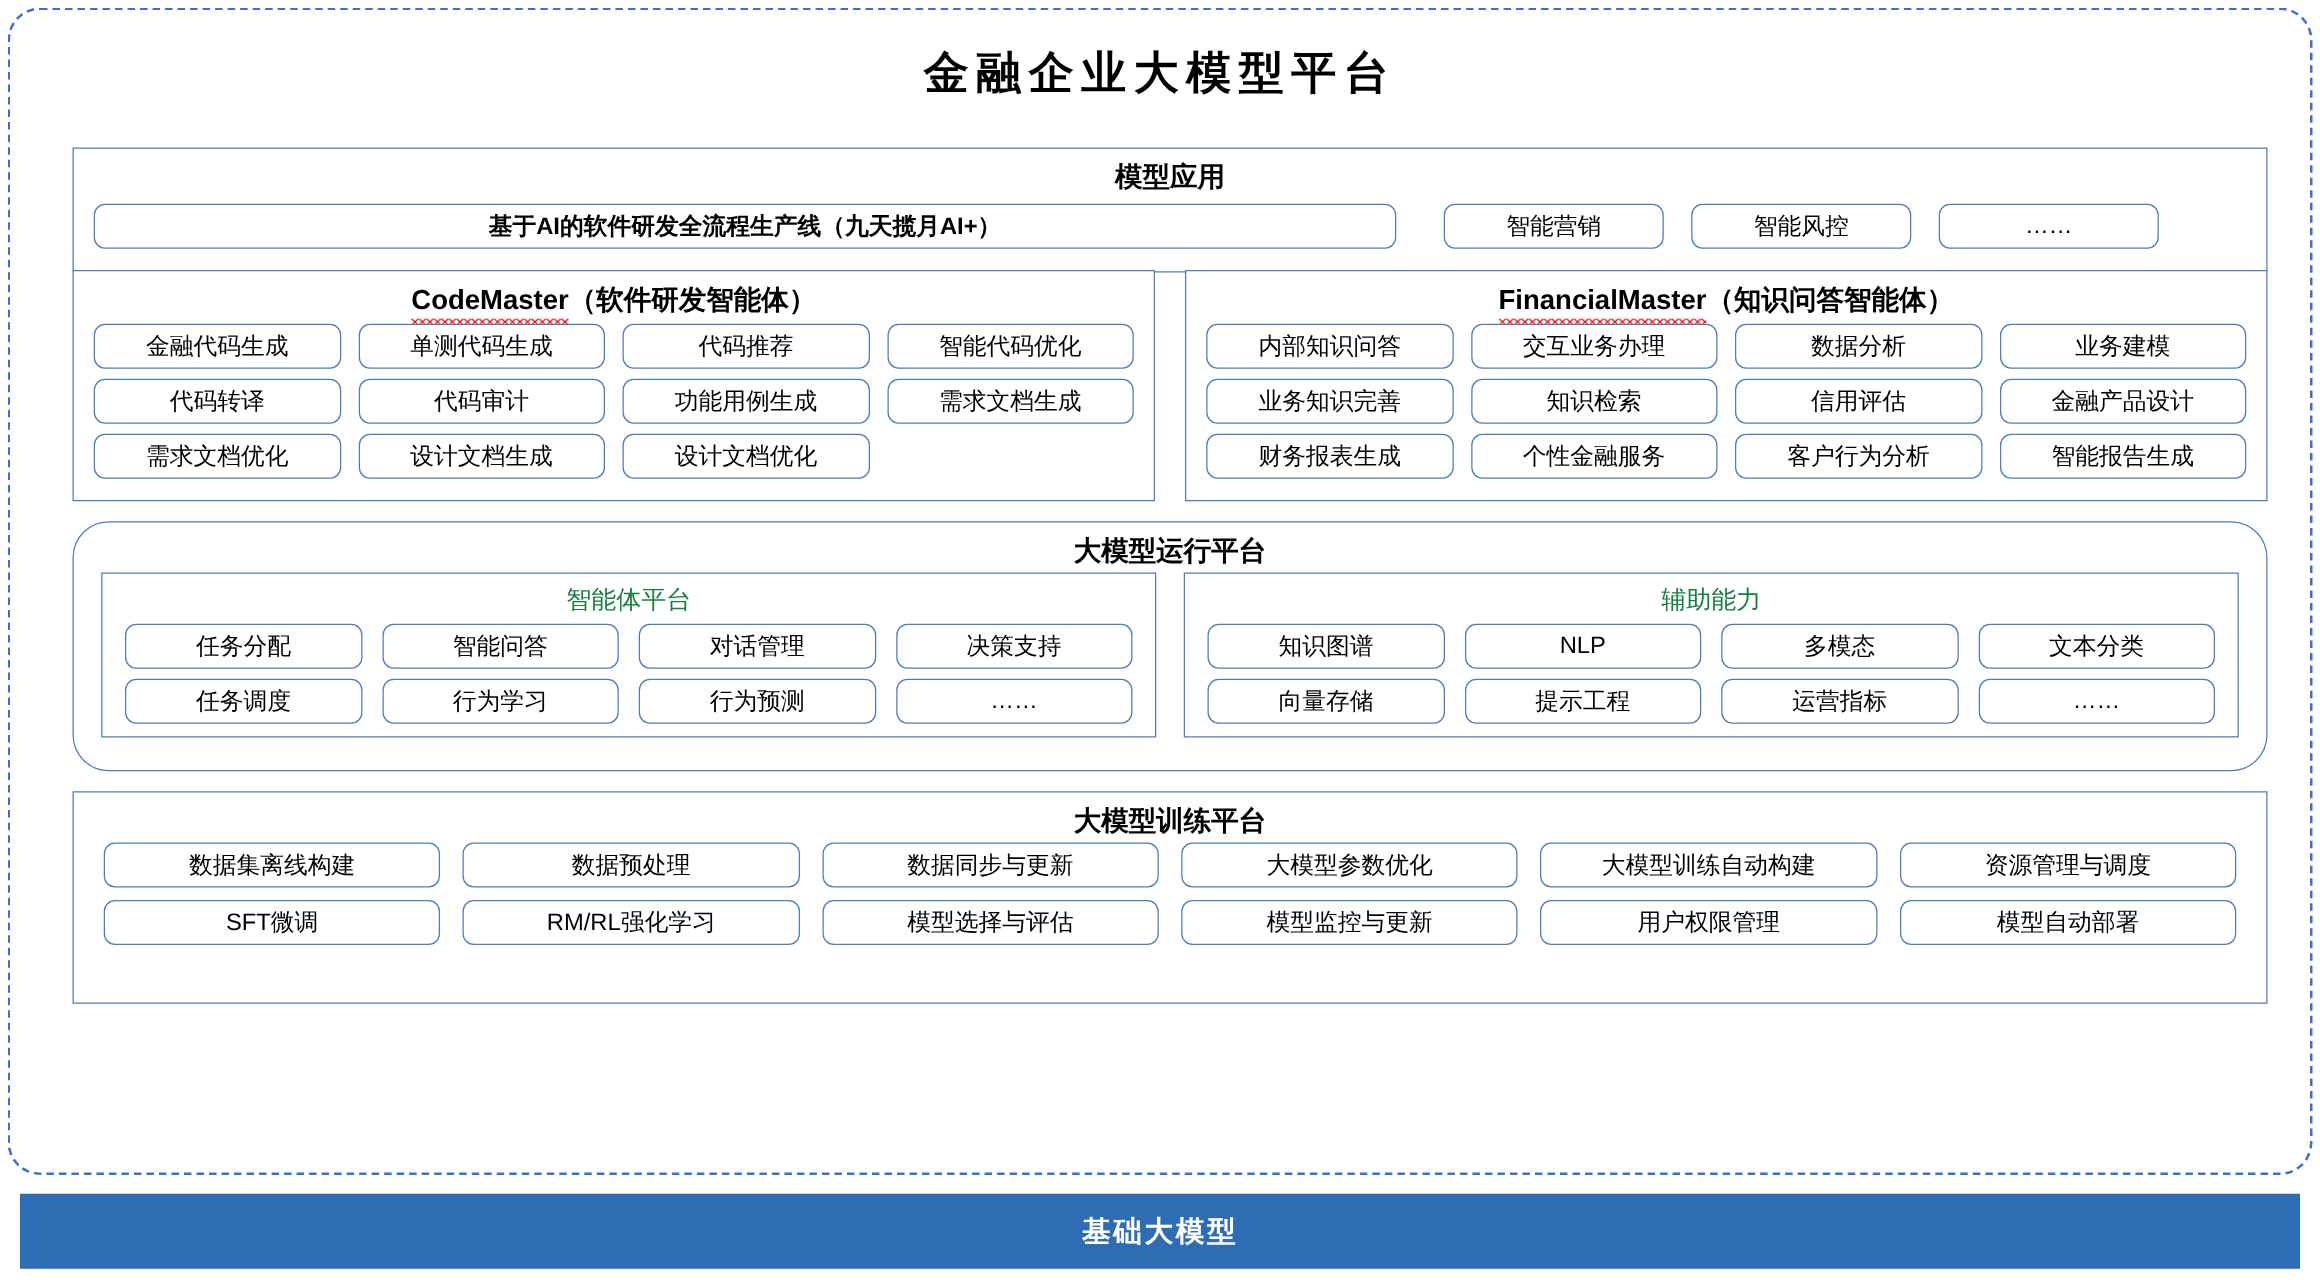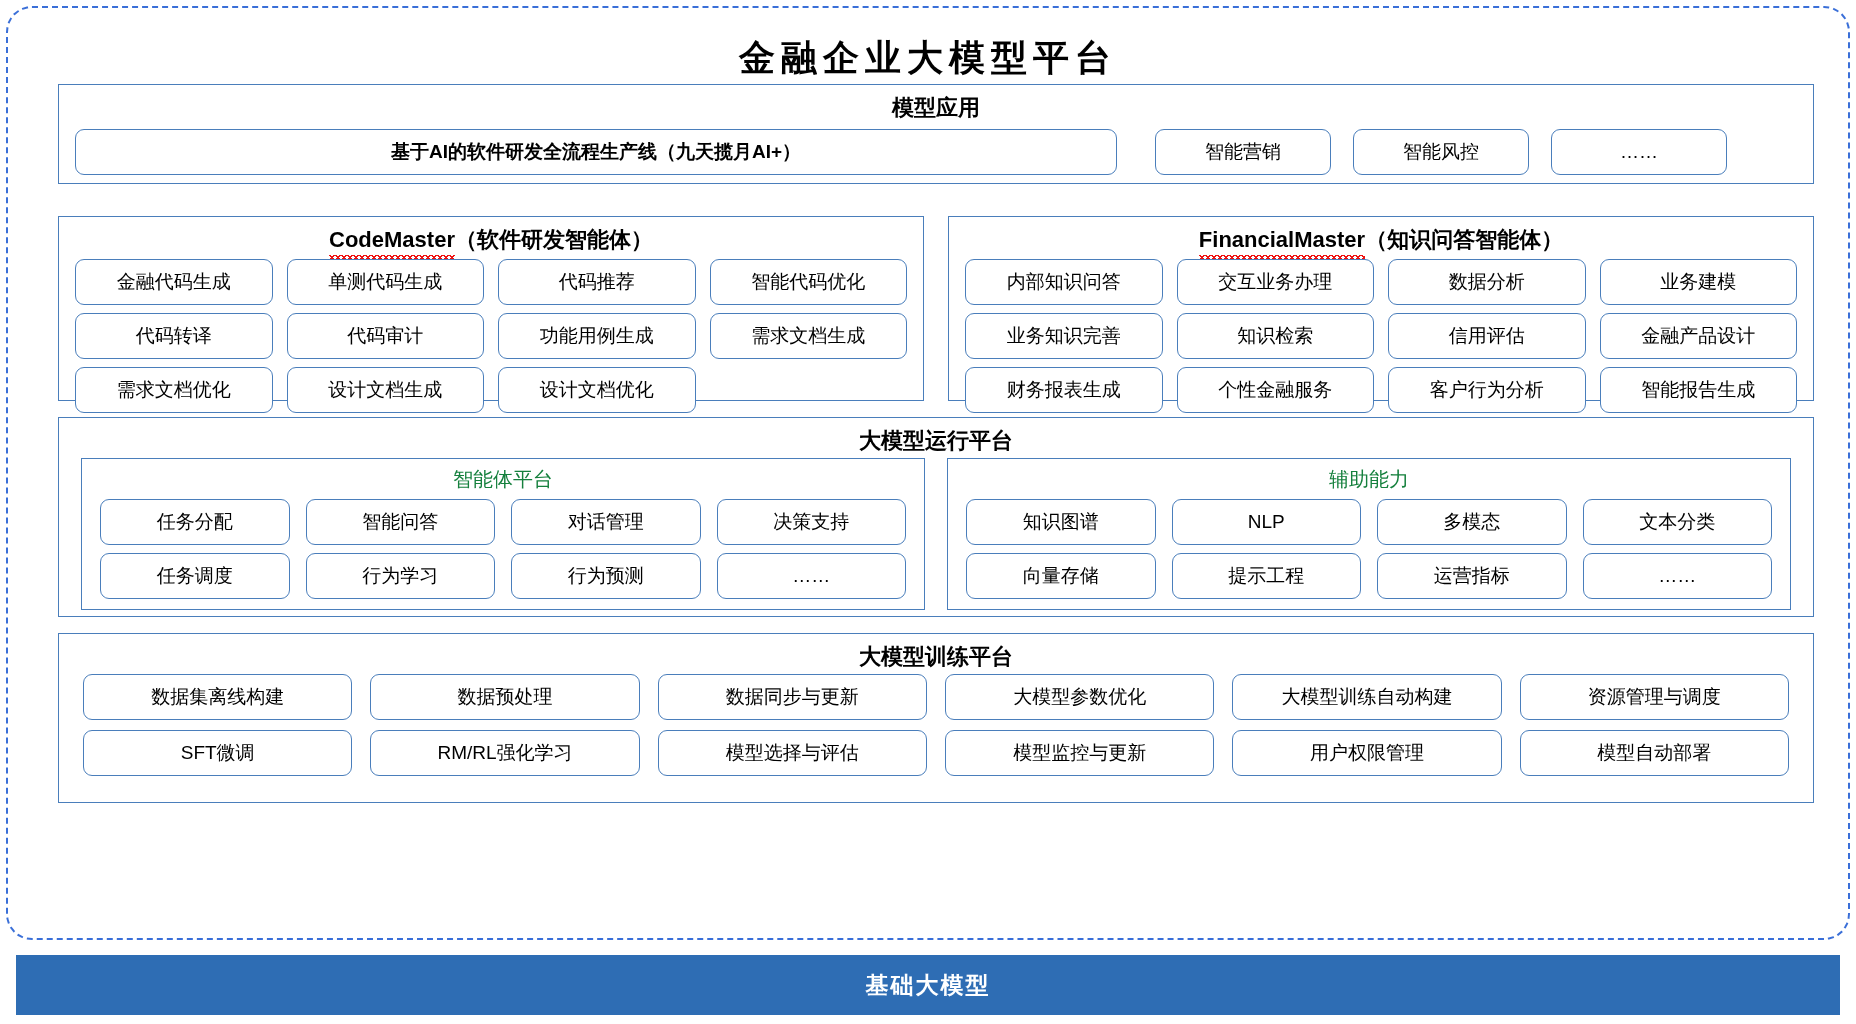--- a/index.html
+++ b/index.html
@@ -73,29 +73,29 @@
   
   .pill {
     border: 1.4px solid #4a7ebb;
     border-radius: 9px;
     background: #ffffff;
     display: flex;
     align-items: center;
     justify-content: center;
     font-size: 19px;
     color: #000000;
-    height: 46px;
+    height: 36px;
     white-space: nowrap;
   }
 
   .pill.bold { font-weight: 700; }
 
   
   #model-app-panel {
-    left: 50px; top: 76px; width: 1756px; height: 100px;
+    left: 50px; top: 110px; width: 1756px; height: 100px;
   }
   .app-row {
     display: flex;
     gap: 0;
     padding: 0 16px;
     margin-top: 6px;
     align-items: center;
   }
   .app-main {
     flex: 0 0 1042px;
@@ -116,21 +116,21 @@
   }
   .agent-grid {
     display: grid;
     grid-template-columns: repeat(4, 1fr);
     gap: 8px 14px;
     padding: 4px 16px 0 16px;
   }
 
   
   #runtime-panel {
-    left: 50px; top: 409px; width: 1756px; height: 200px;
+    left: 50px; top: 409px; width: 1756px; height: 200px; border-radius: 29px;
   }
   .runtime-inner {
     display: flex;
     gap: 22px;
     padding: 2px 22px 0 22px;
   }
   .sub-panel {
     flex: 1;
     border: 1.4px solid #4a7ebb;
     background: #ffffff;

